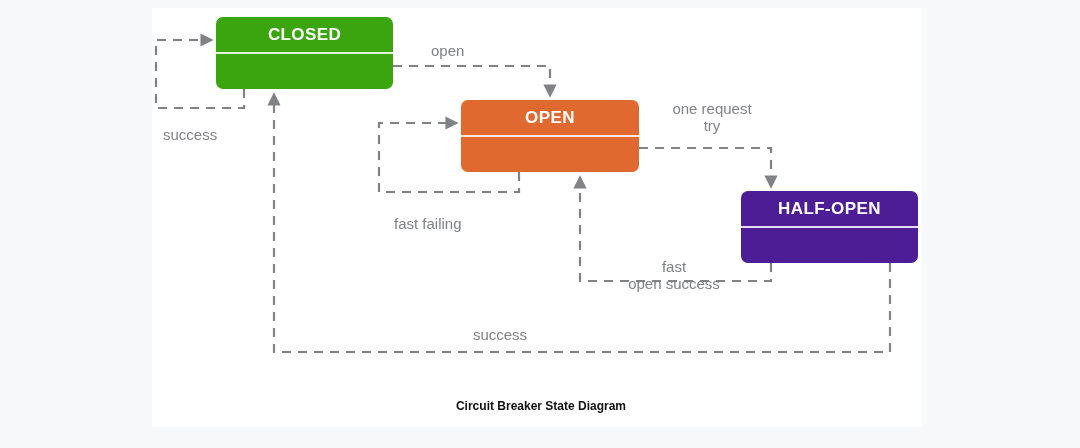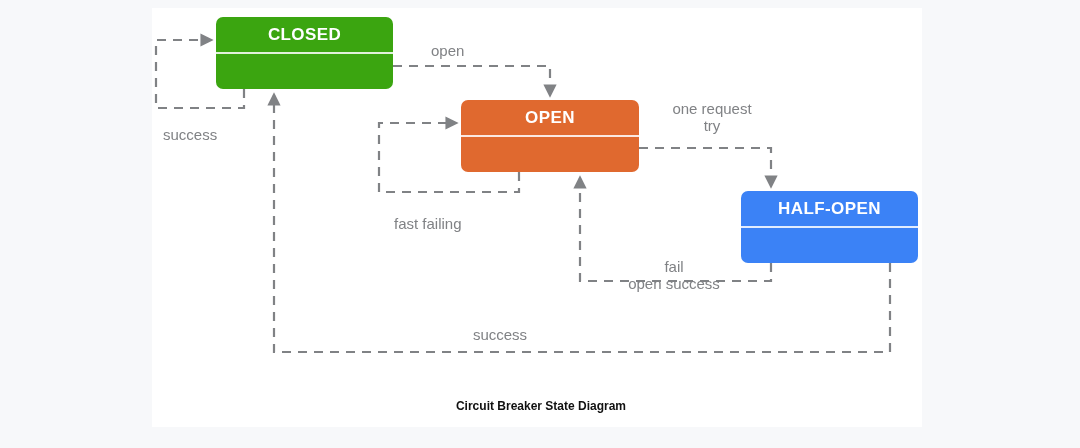--- a/index.html
+++ b/index.html
@@ -121,39 +121,39 @@
     <div class="state-divider"></div>
     <div class="state-body"></div>
   </div>
 
   <div class="state-box" style="left:461px; top:100px; width:178px; height:72px; background:#e0692f;">
     <div class="state-title">OPEN</div>
     <div class="state-divider"></div>
     <div class="state-body"></div>
   </div>
 
-  <div class="state-box" style="left:741px; top:191px; width:177px; height:72px; background:#3b82f6;">
+  <div class="state-box" style="left:741px; top:191px; width:177px; height:72px; background:#4c1d95;">
     <div class="state-title">HALF-OPEN</div>
     <div class="state-divider"></div>
     <div class="state-body"></div>
   </div>
 
   <div class="edge-label" style="left:163px; top:126px;">success</div>
 
   <div class="edge-label" style="left:431px; top:42px;">open</div>
 
   <div class="edge-label" style="left:394px; top:215px;">fast failing</div>
 
   <div class="edge-label" style="left:652px; top:100px; width:120px;">
     <div>one request</div>
     <div>try</div>
   </div>
 
   <div class="edge-label" style="left:618px; top:258px; width:112px;">
-    <div>fail</div>
+    <div>fast</div>
     <div>open success</div>
   </div>
 
   <div class="edge-label" style="left:420px; top:326px; width:160px;">
     <div>success</div>
   </div>
 
   <div id="diagram-title">Circuit Breaker State Diagram</div>
 
 </div>

